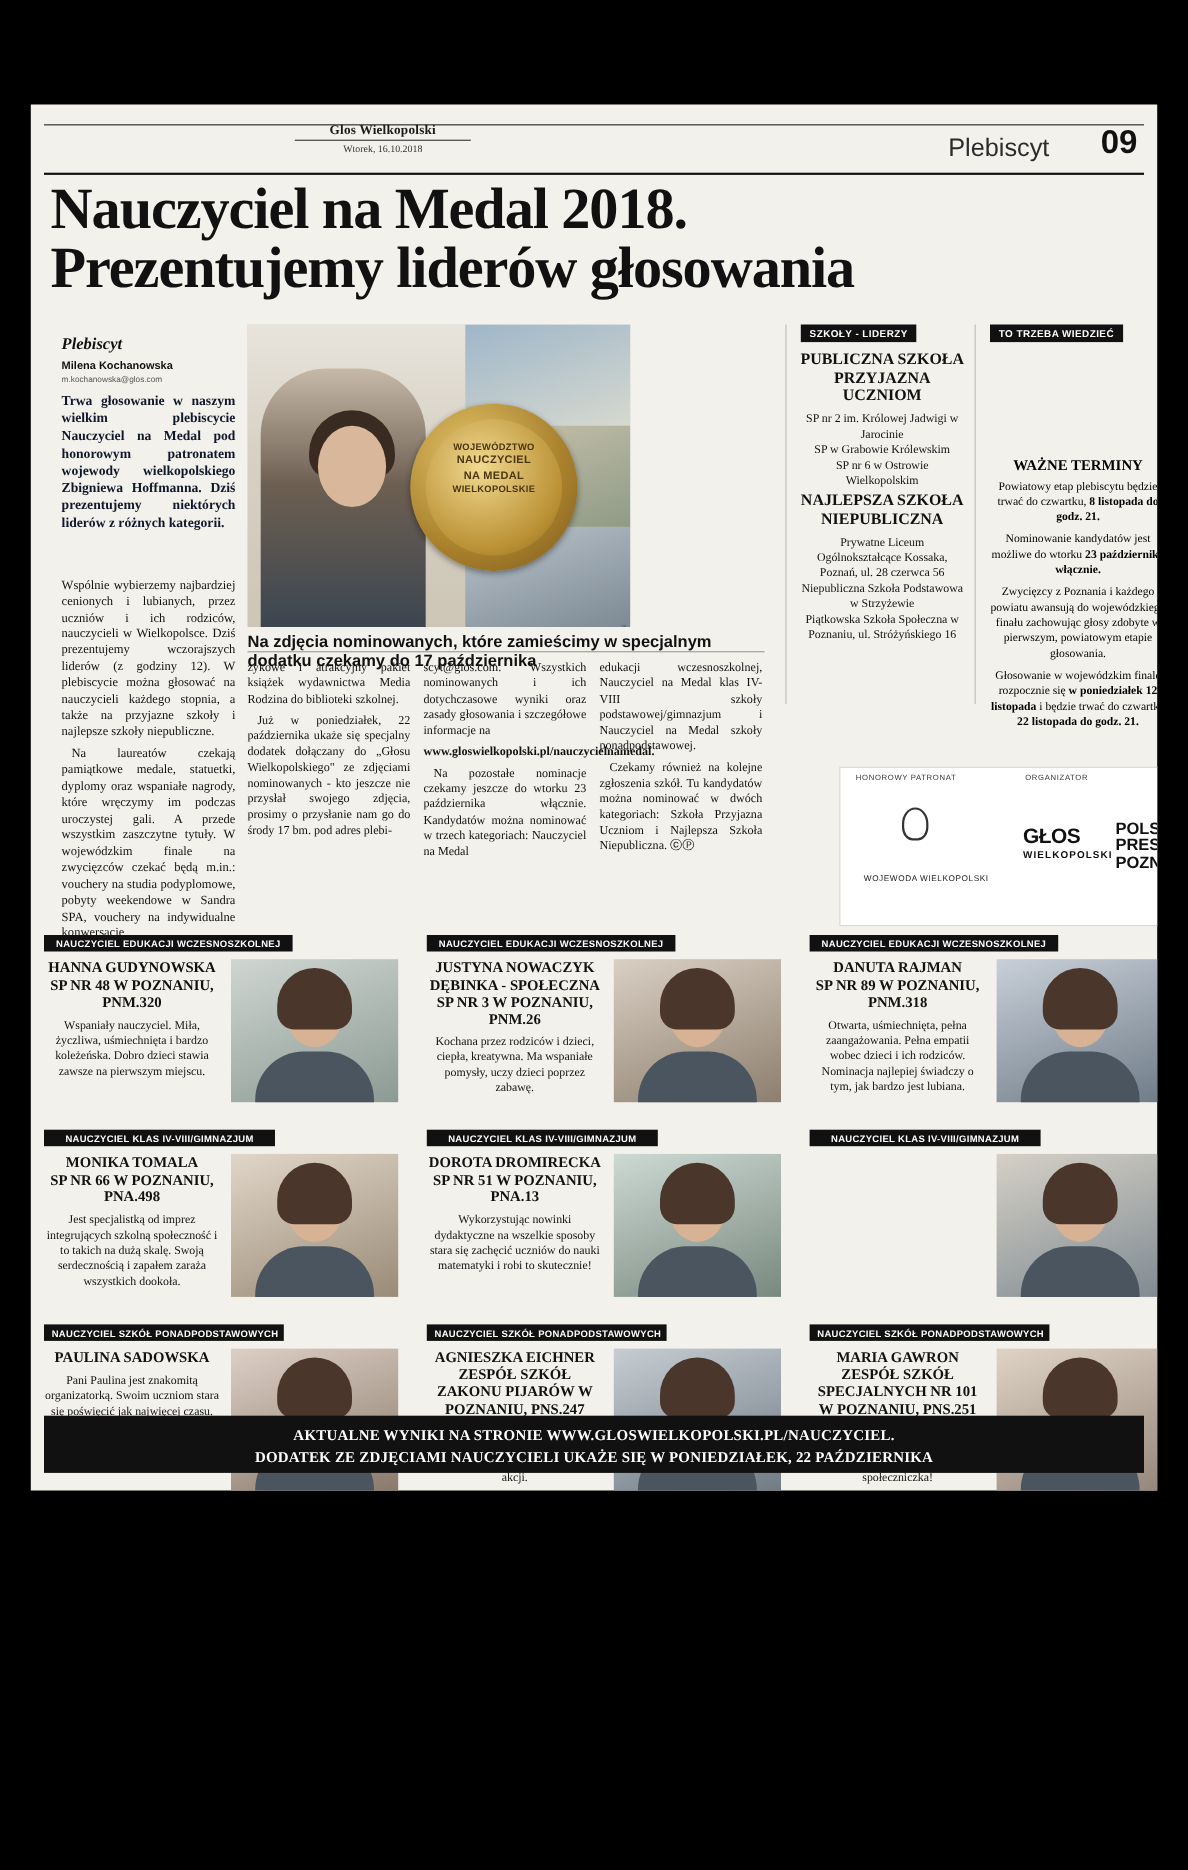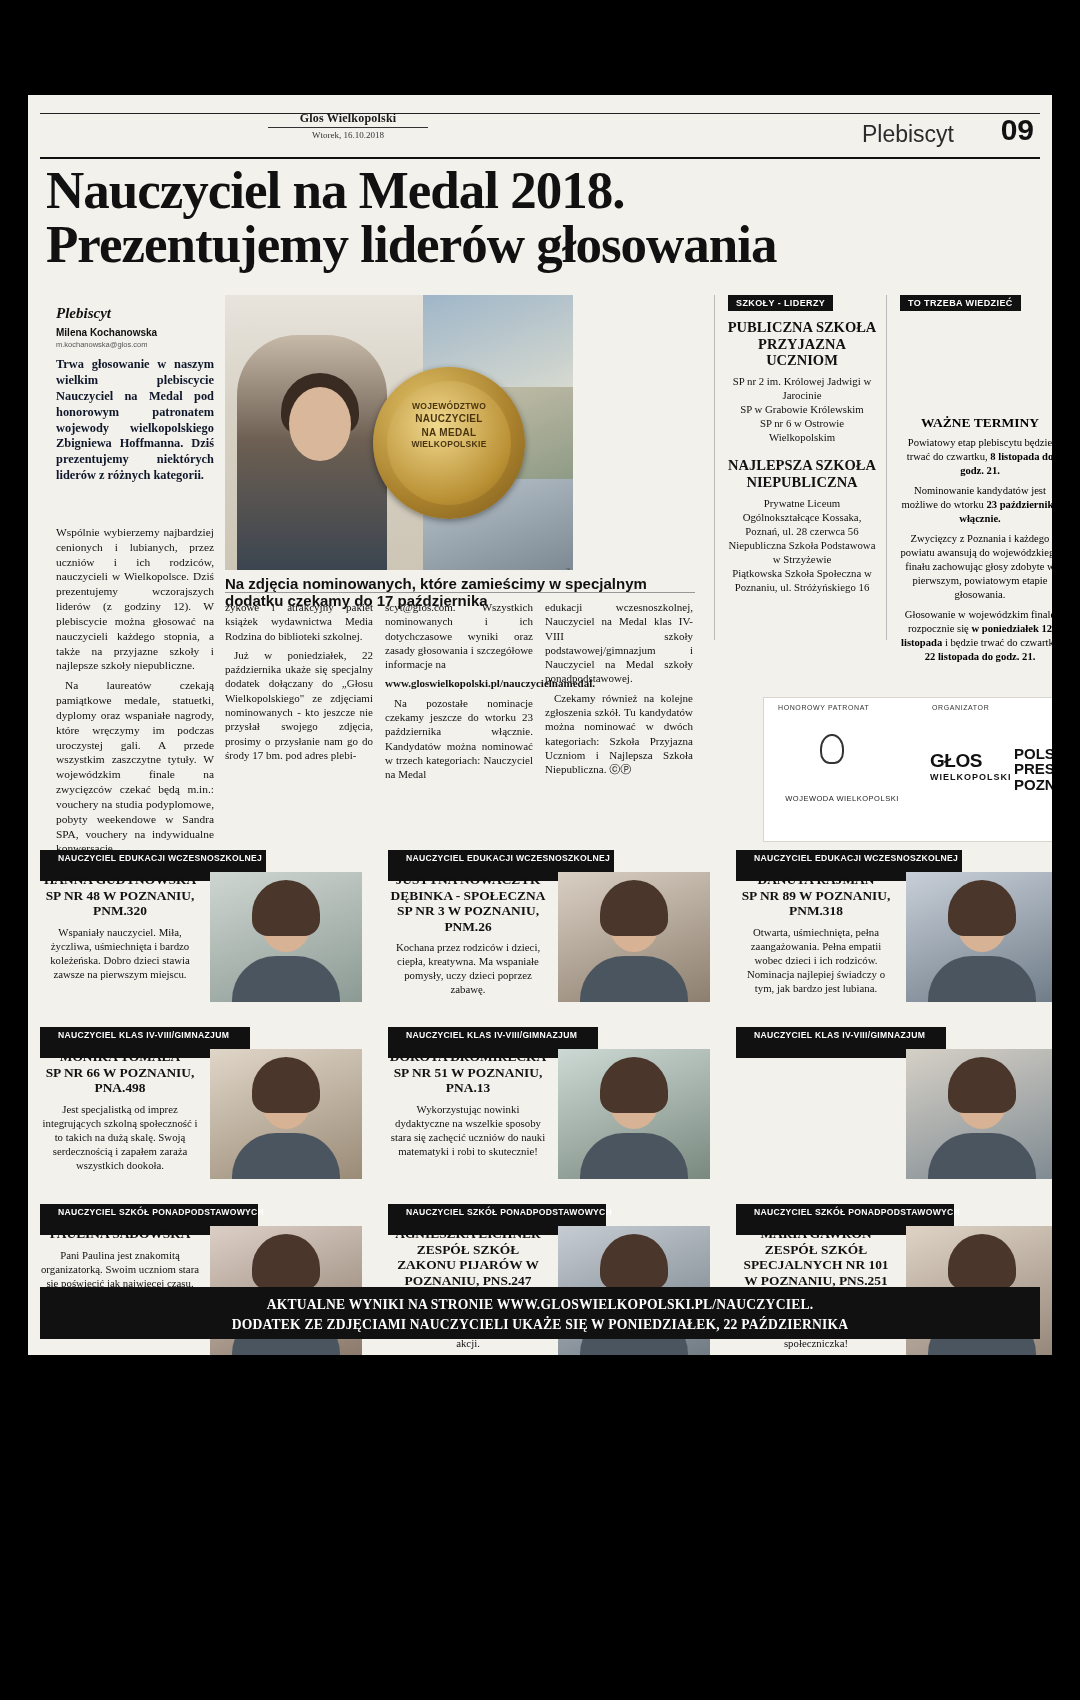--- a/index.html
+++ b/index.html
@@ -52,21 +52,21 @@
   .colB p{margin:0 0 5px 0;text-indent:9px;}
   .colB p.first{text-indent:0;}
   .c2{left:197px;} .c3{left:357px;} .c4{left:517px;}
   .linkb{font-weight:bold;}
 
   
   .boxhdr{position:absolute;background:#111;color:#fff;font-family:"Liberation Sans",sans-serif;font-size:9px;font-weight:bold;letter-spacing:.4px;padding:3px 8px;}
   .rbox{position:absolute;text-align:center;color:#111;}
   .rbox .t1{font-family:"Liberation Serif",serif;font-weight:bold;font-size:14.5px;line-height:1.15;}
   .rbox .t2{font-size:10.8px;line-height:1.3;margin-top:5px;}
-  .rbox .t3{font-family:"Liberation Serif",serif;font-weight:bold;font-size:14.5px;line-height:1.15;margin-top:13px;}
+  .rbox .t3{font-family:"Liberation Serif",serif;font-weight:bold;font-size:14.5px;line-height:1.15;margin-top:3px;}
   .rbox .t4{font-size:10.8px;line-height:1.3;margin-top:5px;}
   .termy{position:absolute;left:872px;top:320px;width:160px;text-align:center;}
   .termy .hd{font-family:"Liberation Serif",serif;font-weight:bold;font-size:13.5px;margin-bottom:5px;}
   .termy p{margin:0 0 6px 0;font-size:10.6px;line-height:1.32;text-align:center;}
   .bold{font-weight:bold;}
   .vrule{position:absolute;width:1px;background:#bbb;}
 
   
   .patron{position:absolute;left:735px;top:602px;width:297px;height:143px;background:#fff;border:1px solid #d8d5cd;}
   .patron .lbl{position:absolute;top:6px;font-size:7px;letter-spacing:.6px;color:#333;font-family:"Liberation Sans",sans-serif;}
@@ -74,21 +74,21 @@
   .eagle{position:absolute;left:52px;top:34px;width:28px;height:34px;background:#fff;}
   .eagle:before{content:"";position:absolute;left:4px;top:2px;width:20px;height:26px;border:2px solid #333;border-radius:50% 50% 40% 40%;}
   .patron .wojtxt{position:absolute;left:8px;top:96px;width:140px;text-align:center;font-size:7.5px;letter-spacing:.5px;color:#222;font-family:"Liberation Sans",sans-serif;}
   .glos{position:absolute;left:166px;top:52px;font-family:Liberation Sans, sans-serif;font-weight:bold;font-size:19px;color:#111;letter-spacing:-.5px;}
   .glos small{display:block;font-size:9px;letter-spacing:1px;font-weight:bold;}
   .pp{position:absolute;left:250px;top:48px;font-family:"Liberation Sans",sans-serif;font-weight:bold;font-size:15px;line-height:1.02;color:#111;}
 
   
   .grid{position:absolute;left:12px;top:755px;width:1000px;}
   .card{position:absolute;width:330px;height:160px;}
-  .card .hdr{position:absolute;left:0;top:0;height:31px;background:#111;color:#fff;font-family:"Liberation Sans",sans-serif;font-size:8.6px;font-weight:bold;letter-spacing:.3px;padding:3px 7px 0 18px;box-sizing:border-box;white-space:nowrap;}
+  .card .hdr{position:absolute;left:0;top:0;height:15px;background:#111;color:#fff;font-family:"Liberation Sans",sans-serif;font-size:8.6px;font-weight:bold;letter-spacing:.3px;padding:3px 7px 0 7px;box-sizing:border-box;white-space:nowrap;text-align:center;}
   .card .body{position:absolute;left:0;top:22px;width:160px;text-align:center;}
   .card .nm{font-family:"Liberation Serif",serif;font-weight:bold;font-size:13.4px;line-height:1.16;color:#111;}
   .card .ds{font-size:10.8px;line-height:1.3;color:#111;margin-top:6px;}
   .card .pic{position:absolute;top:22px;width:152px;height:130px;overflow:hidden;}
   .card .pic.r{left:170px;}
   .pbg1{background:linear-gradient(160deg,#cfd6d2,#8c9a94);}
   .pbg2{background:linear-gradient(160deg,#d9cfc3,#8d7f6f);}
   .pbg3{background:linear-gradient(160deg,#c8cfd8,#6f7c88);}
   .pbg4{background:linear-gradient(160deg,#e0d6c8,#9a8b77);}
   .pbg5{background:linear-gradient(160deg,#cdd9d4,#79897f);}

